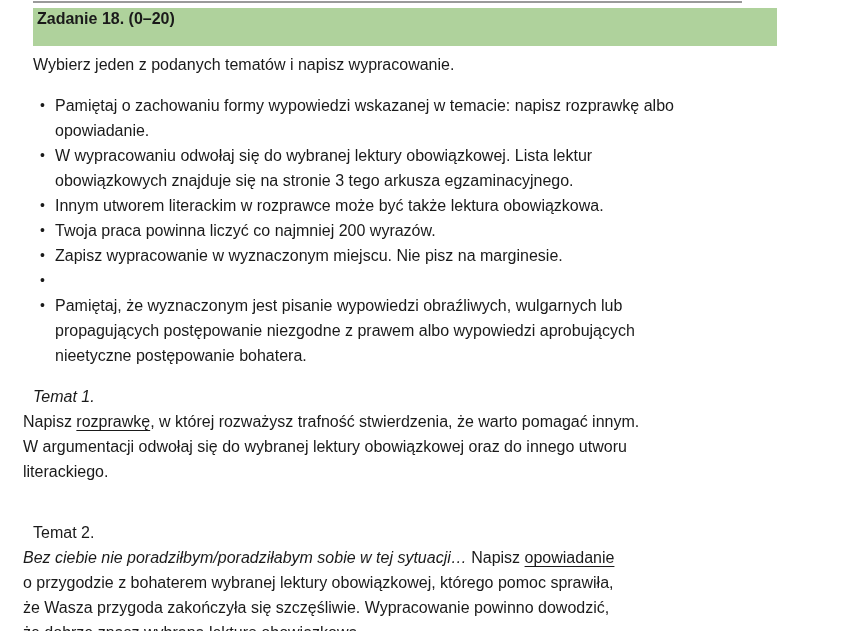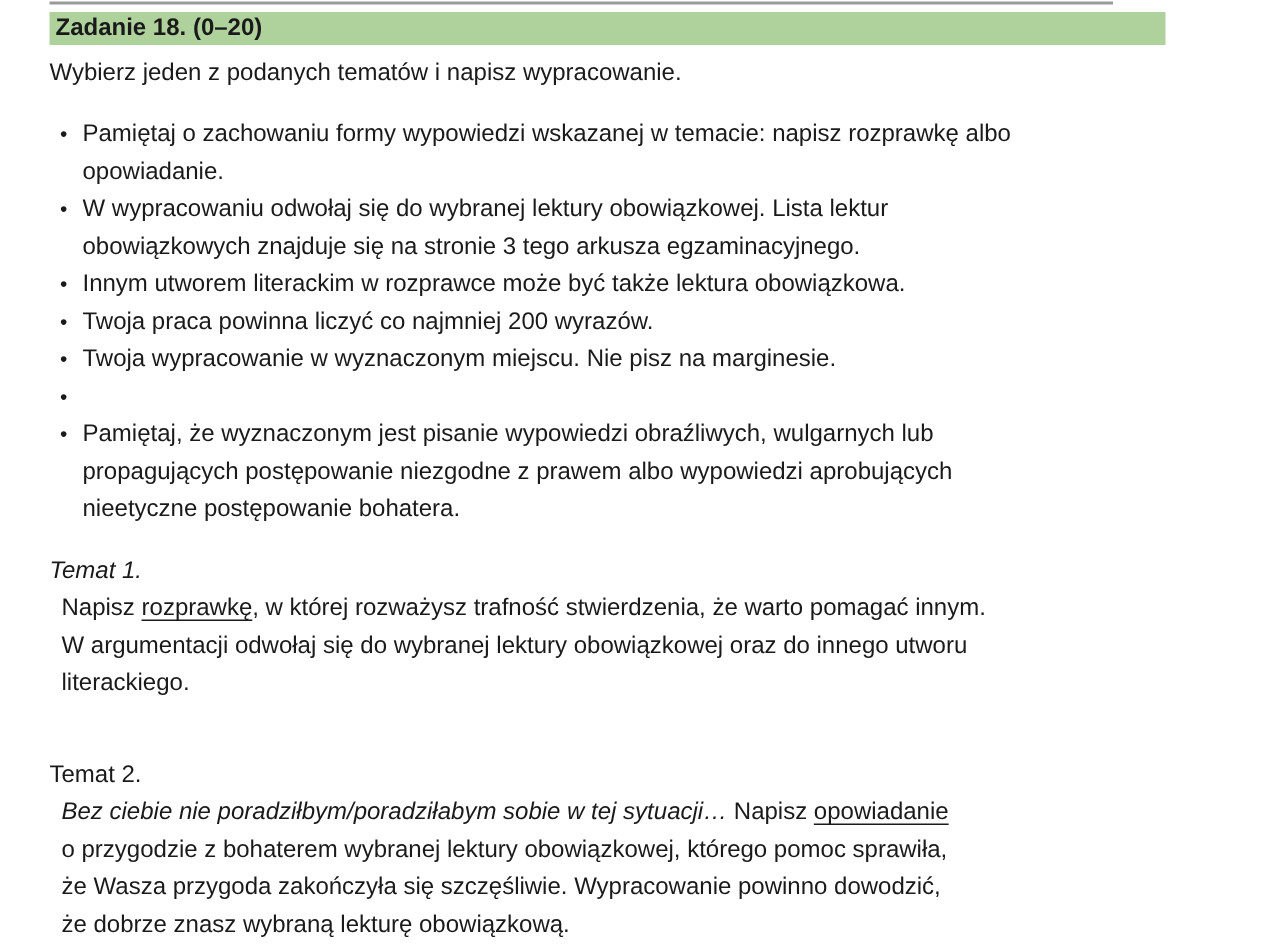--- a/index.html
+++ b/index.html
@@ -18,21 +18,21 @@
     position: absolute;
     top: 1px;
     left: 33px;
     width: 709px;
     height: 2px;
     background: #9a9a9a;
   }
   .task-header {
     margin: 8px 0 0 33px;
     width: 744px;
-    height: 22px;
+    height: 38px;
     line-height: 22px;
     background: #afd29c;
     font-weight: 700;
     padding-left: 4px;
     box-sizing: border-box;
   }
   .intro {
     margin: 6px 0 0 33px;
   }
   .bullets {
@@ -48,21 +48,21 @@
     width: 15px;
     flex: 0 0 15px;
     font-size: 14px;
   }
   .topic-label {
     margin-left: 33px;
   }
   .topic-1 .topic-label { margin-top: 16px; font-style: italic; }
   .topic-2 .topic-label { margin-top: 36px; }
   .topic-body {
-    margin-left: 41px;
+    margin-left: 23px;
     font-weight: 700;
   }
   .line { white-space: nowrap; }
   .st-b { font-weight: 400; }
   .st-i { font-style: italic; }
   .st-u { text-decoration: underline; text-underline-offset: 3px; }
 </style>
 </head>
 <body>
 
@@ -101,21 +101,21 @@
     </li>
     <li>
       <span class="dot">•</span>
       <div class="bl">
           <div class="line"><span>Twoja praca powinna liczyć co najmniej </span><span class="st-b">200 wyrazów</span><span>.</span></div>
         </div>
     </li>
     <li>
       <span class="dot">•</span>
       <div class="bl">
-          <div class="line"><span>Twoja wypracowanie w wyznaczonym miejscu. Nie pisz na marginesie.</span></div>
+          <div class="line"><span>Zapisz wypracowanie w wyznaczonym miejscu. Nie pisz na marginesie.</span></div>
         </div>
     </li>
     <li>
       <span class="dot">•</span>
     </li>
     <li>
       <span class="dot">•</span>
       <div class="bl">
           <div class="line"><span>Pamiętaj, że wyznaczonym jest pisanie wypowiedzi obraźliwych, wulgarnych lub</span></div>
           <div class="line"><span>propagujących postępowanie niezgodne z prawem albo wypowiedzi aprobujących</span></div>

